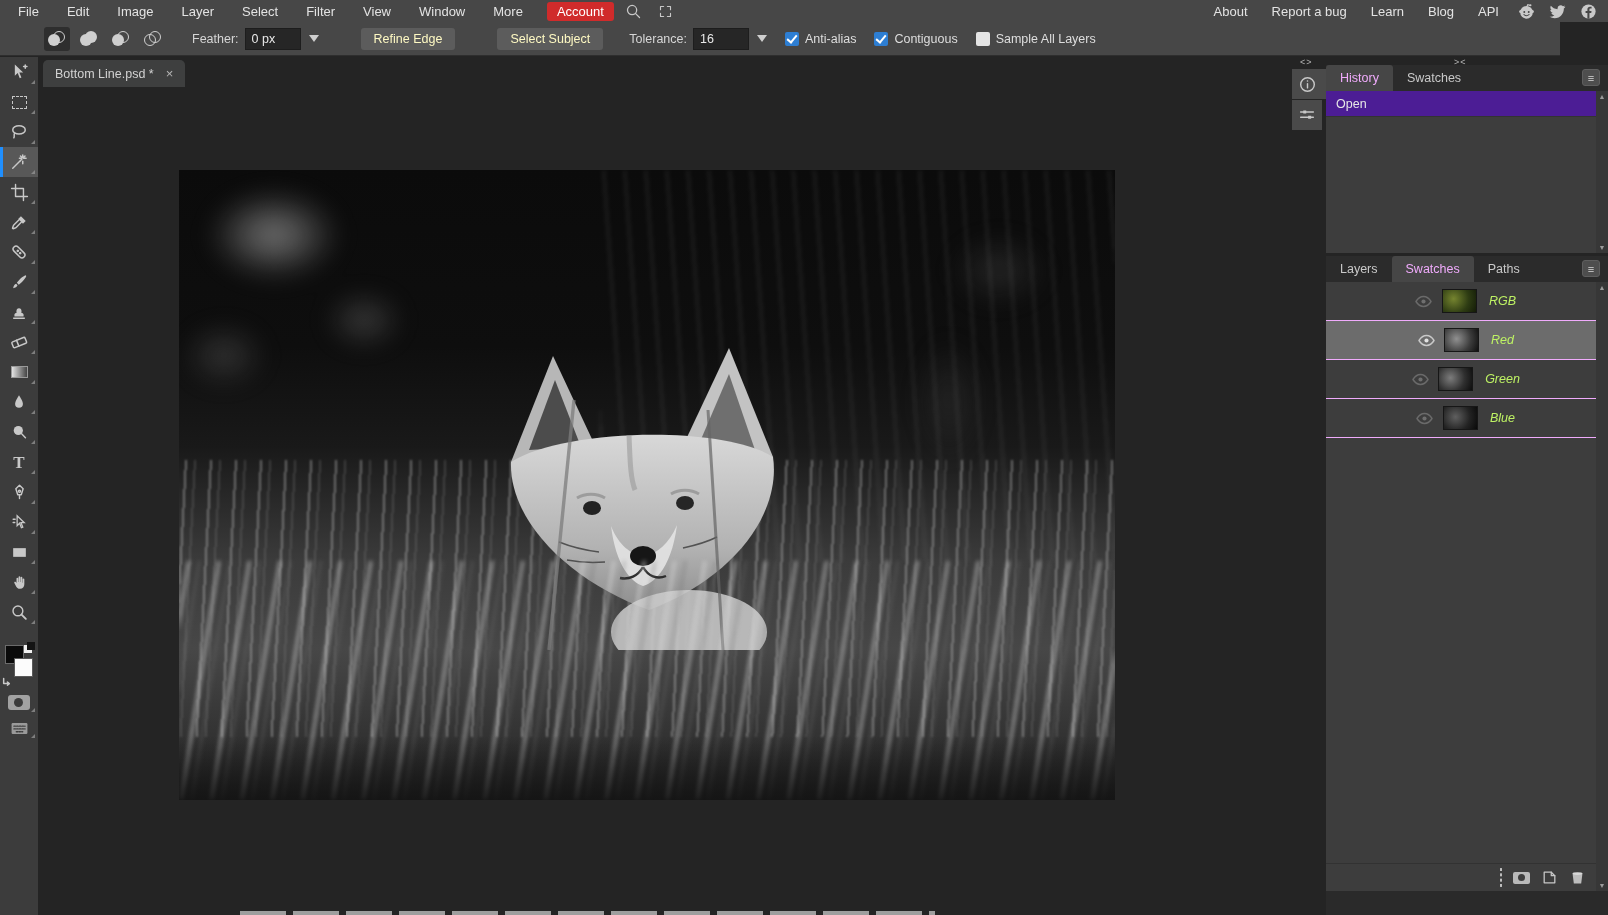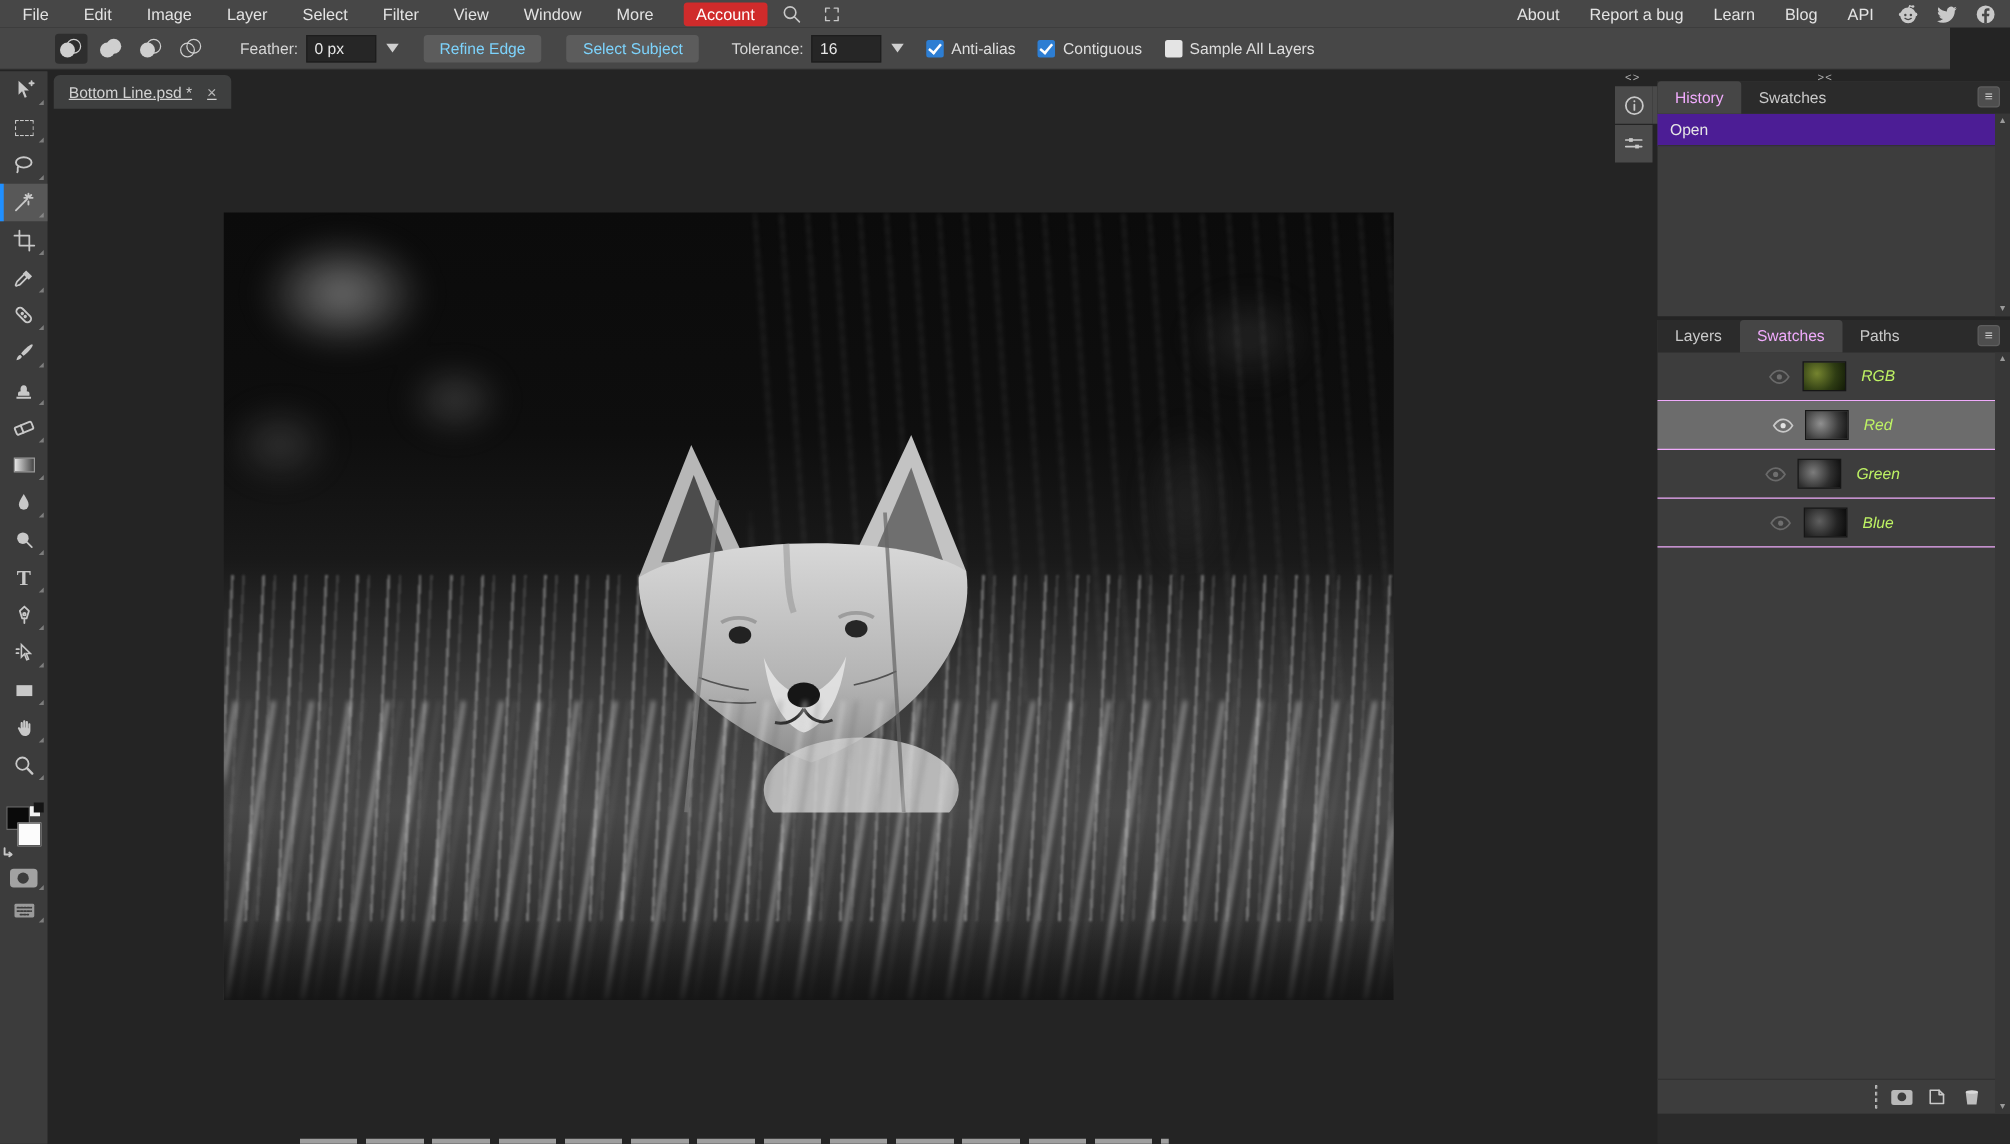--- a/index.html
+++ b/index.html
@@ -26,22 +26,22 @@
   .mode { width:26px; height:24px; display:flex; align-items:center; justify-content:center; border-radius:3px; position:relative; }
   .mode.active { background:#2e2e2e; }
   .cir { width:12px; height:12px; border-radius:50%; position:absolute; }
   .cir.o { border:1.6px solid #cfcfcf; }
   .cir.f { background:#cfcfcf; }
   .opt-label { margin-left:26px; color:#d6d6d6; }
   .opt-input { background:#262626; border:1px solid #1d1d1d; color:#e8e8e8; width:56px; height:22px;
     margin-left:6px; padding:0 6px; font-size:12.5px; font-family:"Liberation Sans",sans-serif; }
   .dd { width:0; height:0; border-left:5px solid transparent; border-right:5px solid transparent;
     border-top:7px solid #cfcfcf; margin-left:8px; }
-  .opt-btn { background:#5c5c5c; color:#7dd3fc; border:none; border-radius:3px; padding:4px 13px;
-    font-size:12.5px; margin-left:20px; font-family:"Liberation Sans",sans-serif; }
+  .opt-btn { background:#5c5c5c; color:#fef9c3; border:none; border-radius:3px; padding:4px 13px;
+    font-size:12.5px; margin-left:42px; font-family:"Liberation Sans",sans-serif; }
   .chk { display:flex; align-items:center; margin-left:18px; gap:6px; }
   .box { width:14px; height:14px; border-radius:2px; background:#e4e4e4; position:relative; }
   .box.checked { background:#2d7ed3; }
   .box.checked::after { content:""; position:absolute; left:4px; top:1px; width:4px; height:8px;
     border:solid #fff; border-width:0 2px 2px 0; transform:rotate(40deg); }
 
   
   .lefttools { position:absolute; left:0; top:57px; width:38px; bottom:0; background:#3c3c3c; z-index:20; }
   .tool { width:38px; height:30px; display:flex; align-items:center; justify-content:center; position:relative; }
   .tool::after { content:""; position:absolute; right:3px; bottom:3px; width:0; height:0;
@@ -57,21 +57,21 @@
   .sw-def { position:absolute; right:3px; top:1px; width:11px; height:11px; }
   .sw-def .w { position:absolute; left:0; bottom:0; width:8px; height:8px; background:#f2f2f2; }
   .sw-def .b { position:absolute; right:0; top:0; width:8px; height:8px; background:#141414; }
   .sw-swap { position:absolute; left:2px; bottom:2px; color:#cfcfcf; font-size:9px; }
   .qmask { width:22px; height:15px; background:#a2a2a2; border-radius:3px; position:relative; }
   .qmask::after { content:""; position:absolute; left:6px; top:3px; width:9px; height:9px; border-radius:50%; background:#3c3c3c; }
 
   
   .workspace { position:absolute; left:38px; top:57px; right:316px; bottom:0; background:#242424; overflow:hidden; }
   .doc-tab { position:absolute; left:5px; top:3px; height:27px; background:#3e3f3f; border-radius:5px 5px 0 0;
-    display:flex; align-items:center; padding:0 12px; color:#d2d2d2; font-size:12.5px; gap:12px;text-decoration:underline; }
+    display:flex; align-items:center; padding:0 12px; color:#d2d2d2; font-size:12.5px; gap:12px; }
   .doc-close { color:#b5b5b5; font-size:13px; }
 
   
   .canvas { position:absolute; left:141px; top:113px; width:936px; height:630px; overflow:hidden;
     background:linear-gradient(180deg,#0b0b0b 0%,#0e0e0e 28%,#191919 44%,#3b3b3b 62%,#474747 76%,#2e2e2e 93%,#242424 100%); }
   .ph-bokeh { position:absolute; inset:0; filter:blur(12px);
     background:
       radial-gradient(ellipse 95px 65px at 95px 65px, rgba(205,205,205,.55), transparent 70%),
       radial-gradient(ellipse 55px 40px at 185px 150px, rgba(160,160,160,.35), transparent 70%),
       radial-gradient(ellipse 60px 45px at 45px 185px, rgba(150,150,150,.30), transparent 70%),

